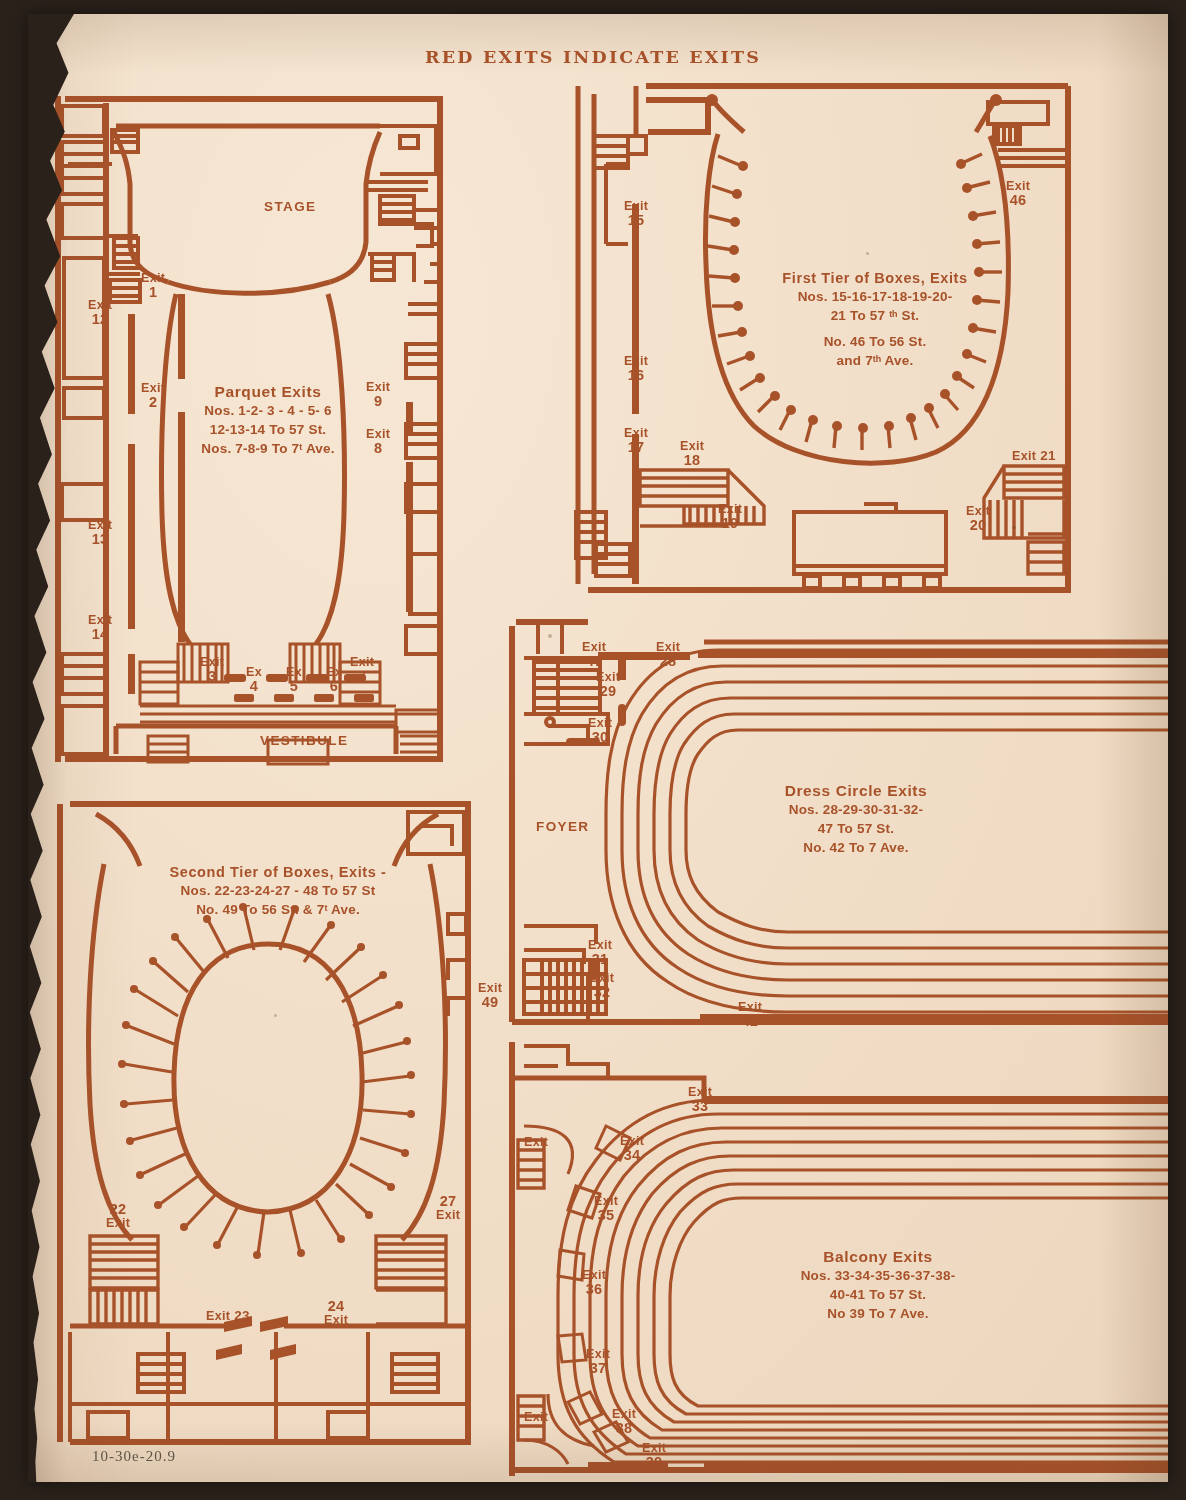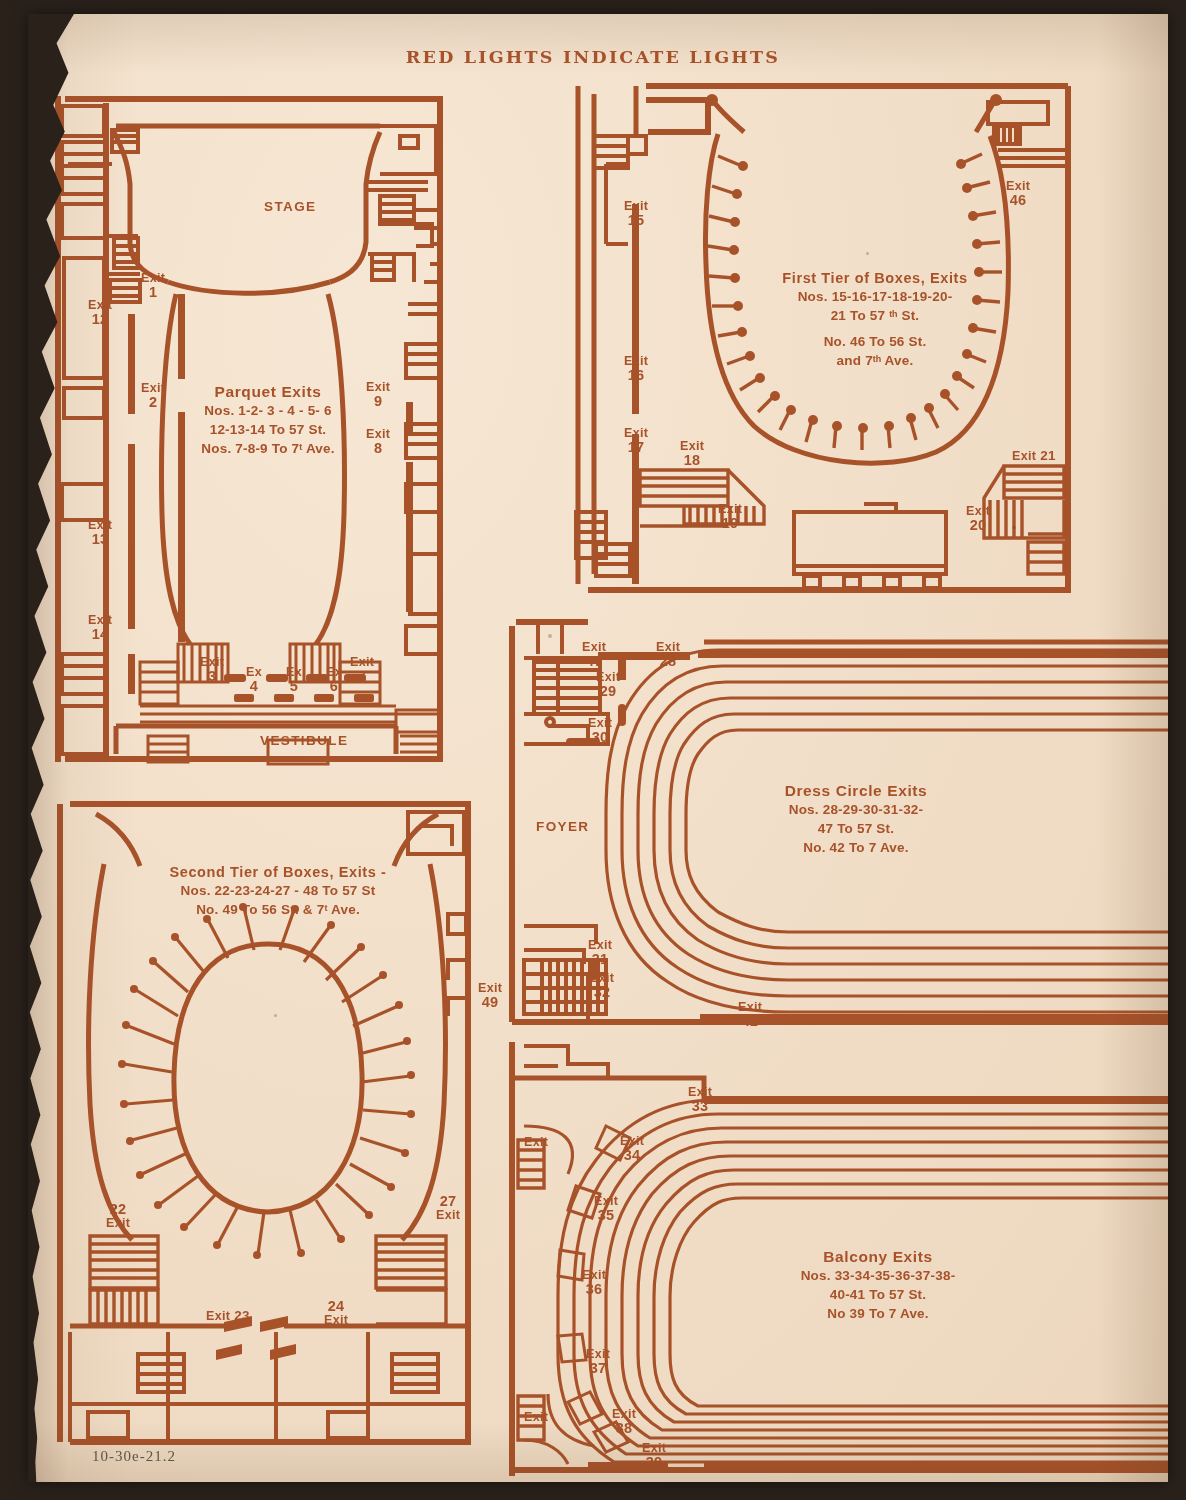--- a/index.html
+++ b/index.html
@@ -812,15 +812,15 @@
     <div class="speck" style="left:520px;top:620px;width:4px;height:4px;"></div>
     <div class="speck" style="left:838px;top:238px;width:3px;height:3px;"></div>
     <div class="speck" style="left:984px;top:512px;width:4px;height:3px;"></div>
     <div class="speck" style="left:86px;top:1192px;width:3px;height:3px;"></div>
     <div class="speck" style="left:246px;top:1000px;width:3px;height:3px;"></div>
 
     <div class="edge-shadow"></div>
     <div class="torn"></div>
   </div>
 
-  <div class="hdr">RED LIGHTS INDICATE LIGHTS</div>
-  <div class="pencil">10-30e-21.2</div>
+  <div class="hdr">RED EXITS INDICATE EXITS</div>
+  <div class="pencil">10-30e-20.9</div>
 </div>
 
 </body></html>

